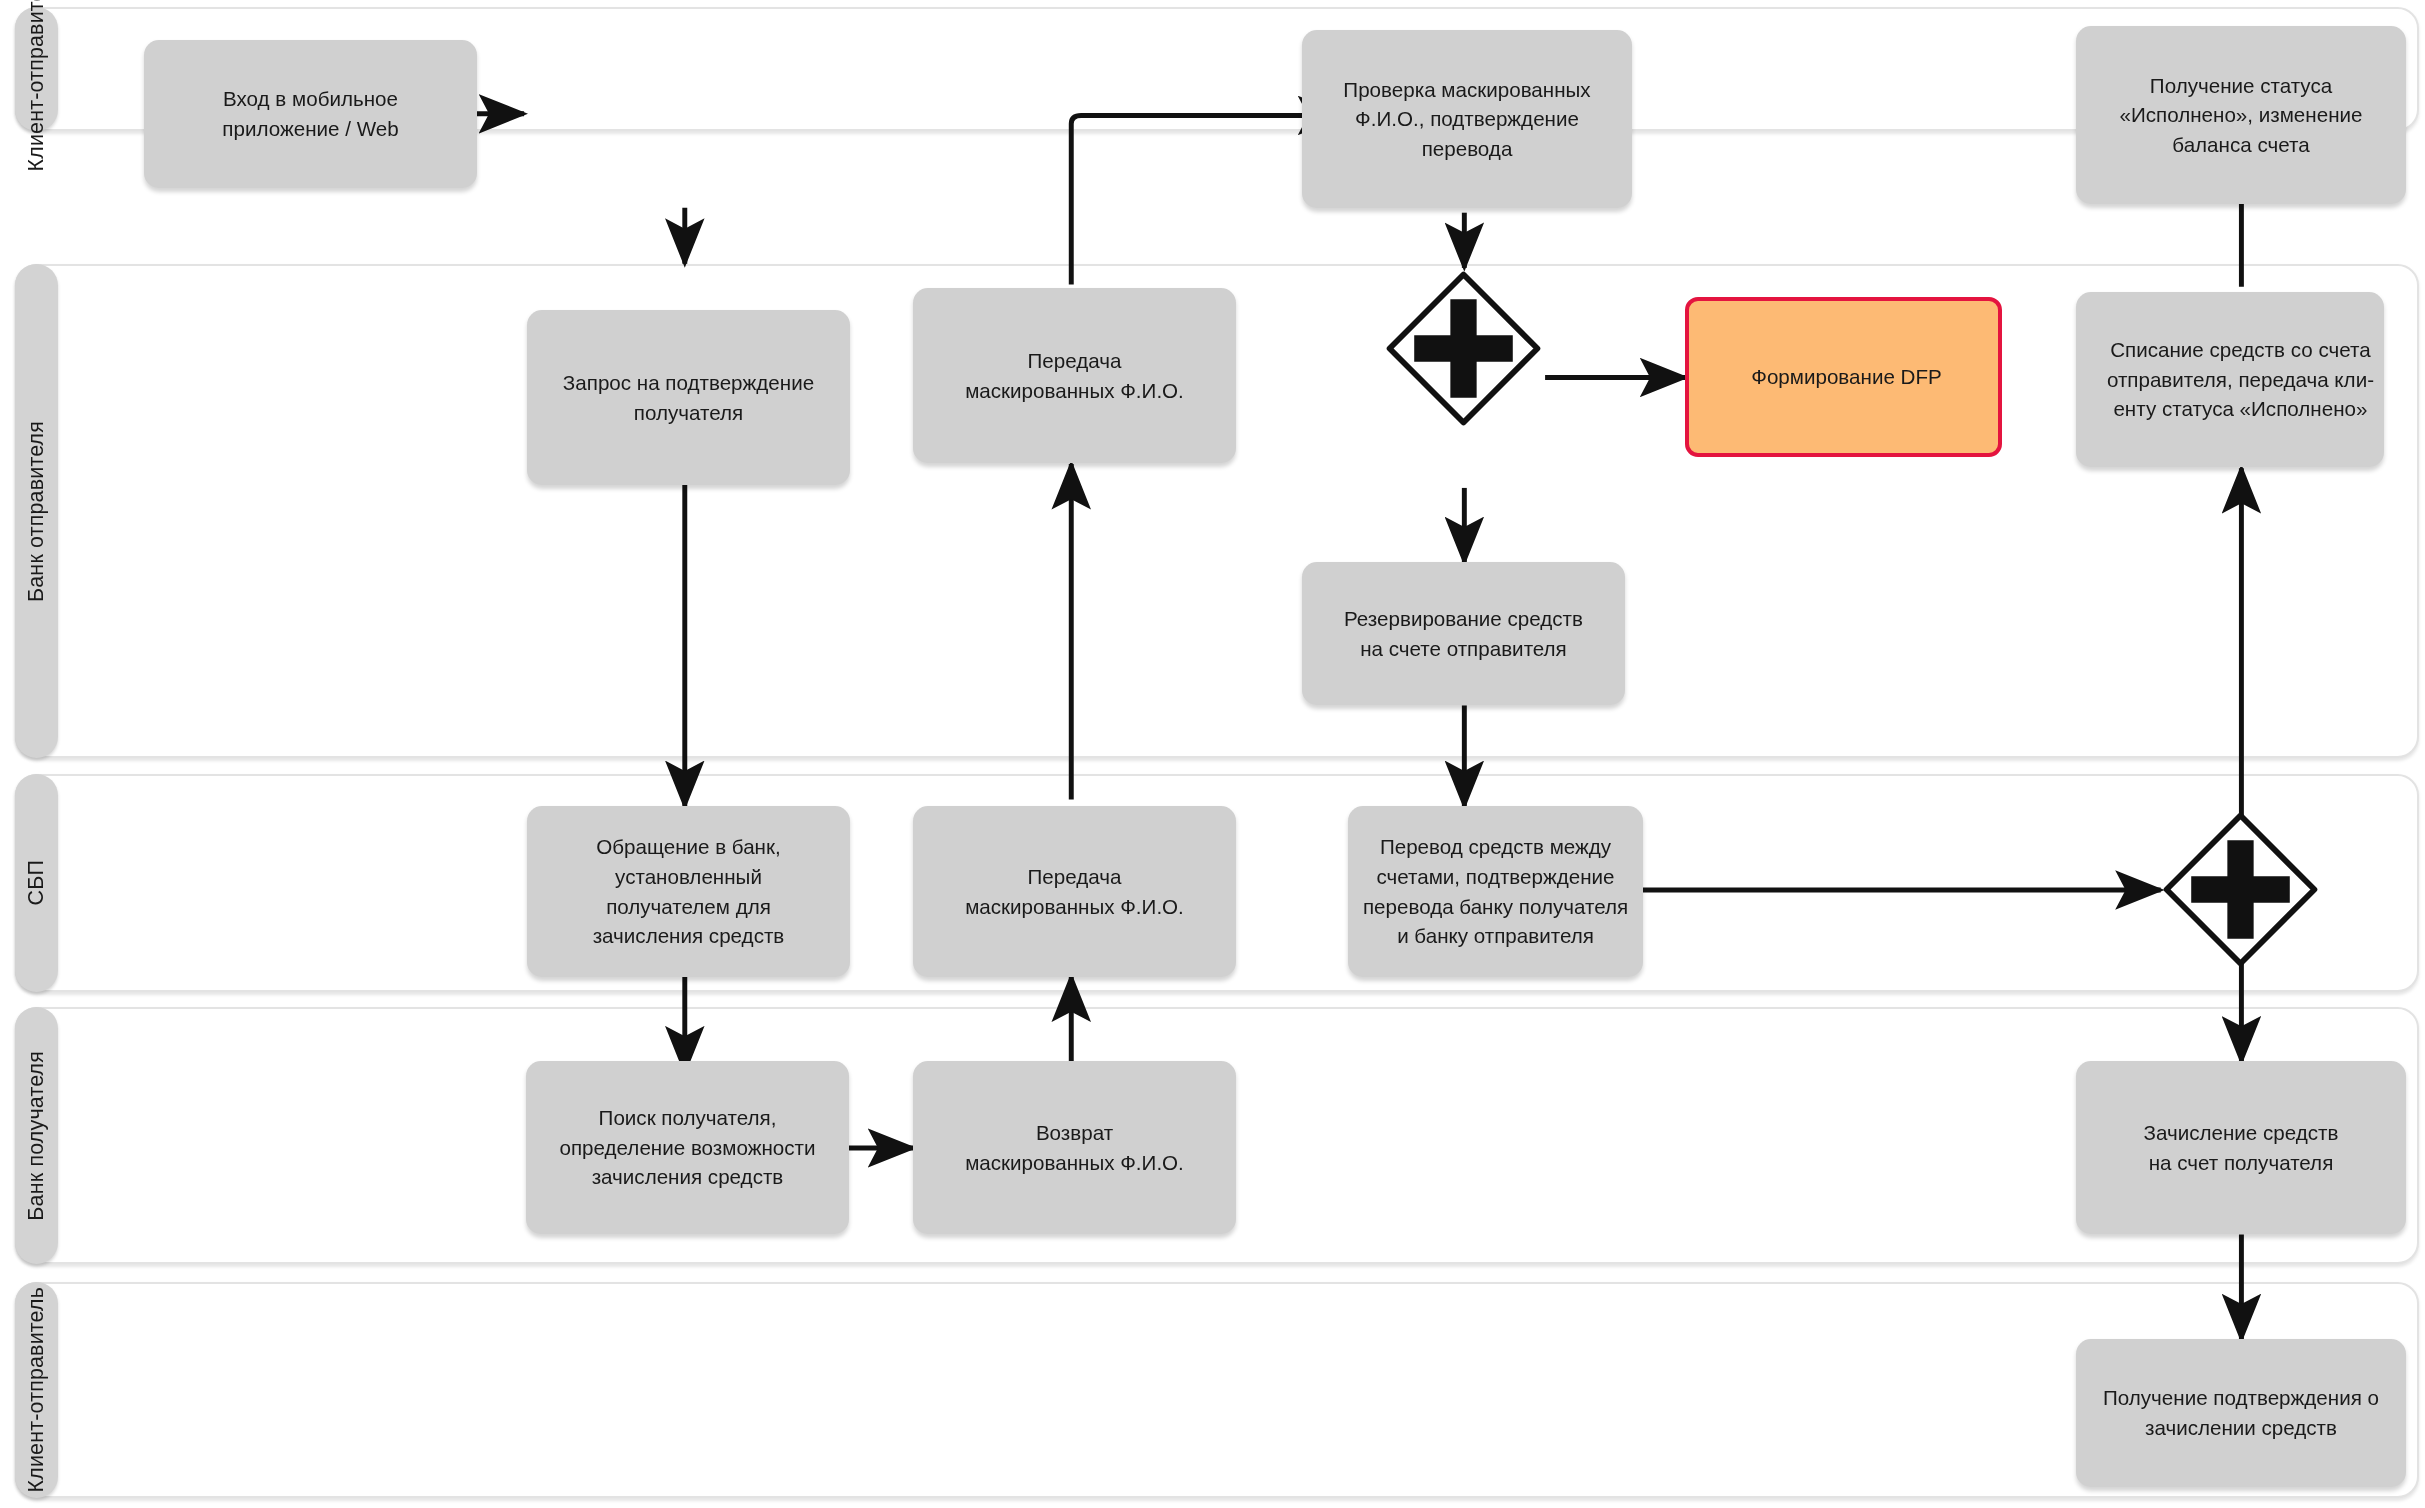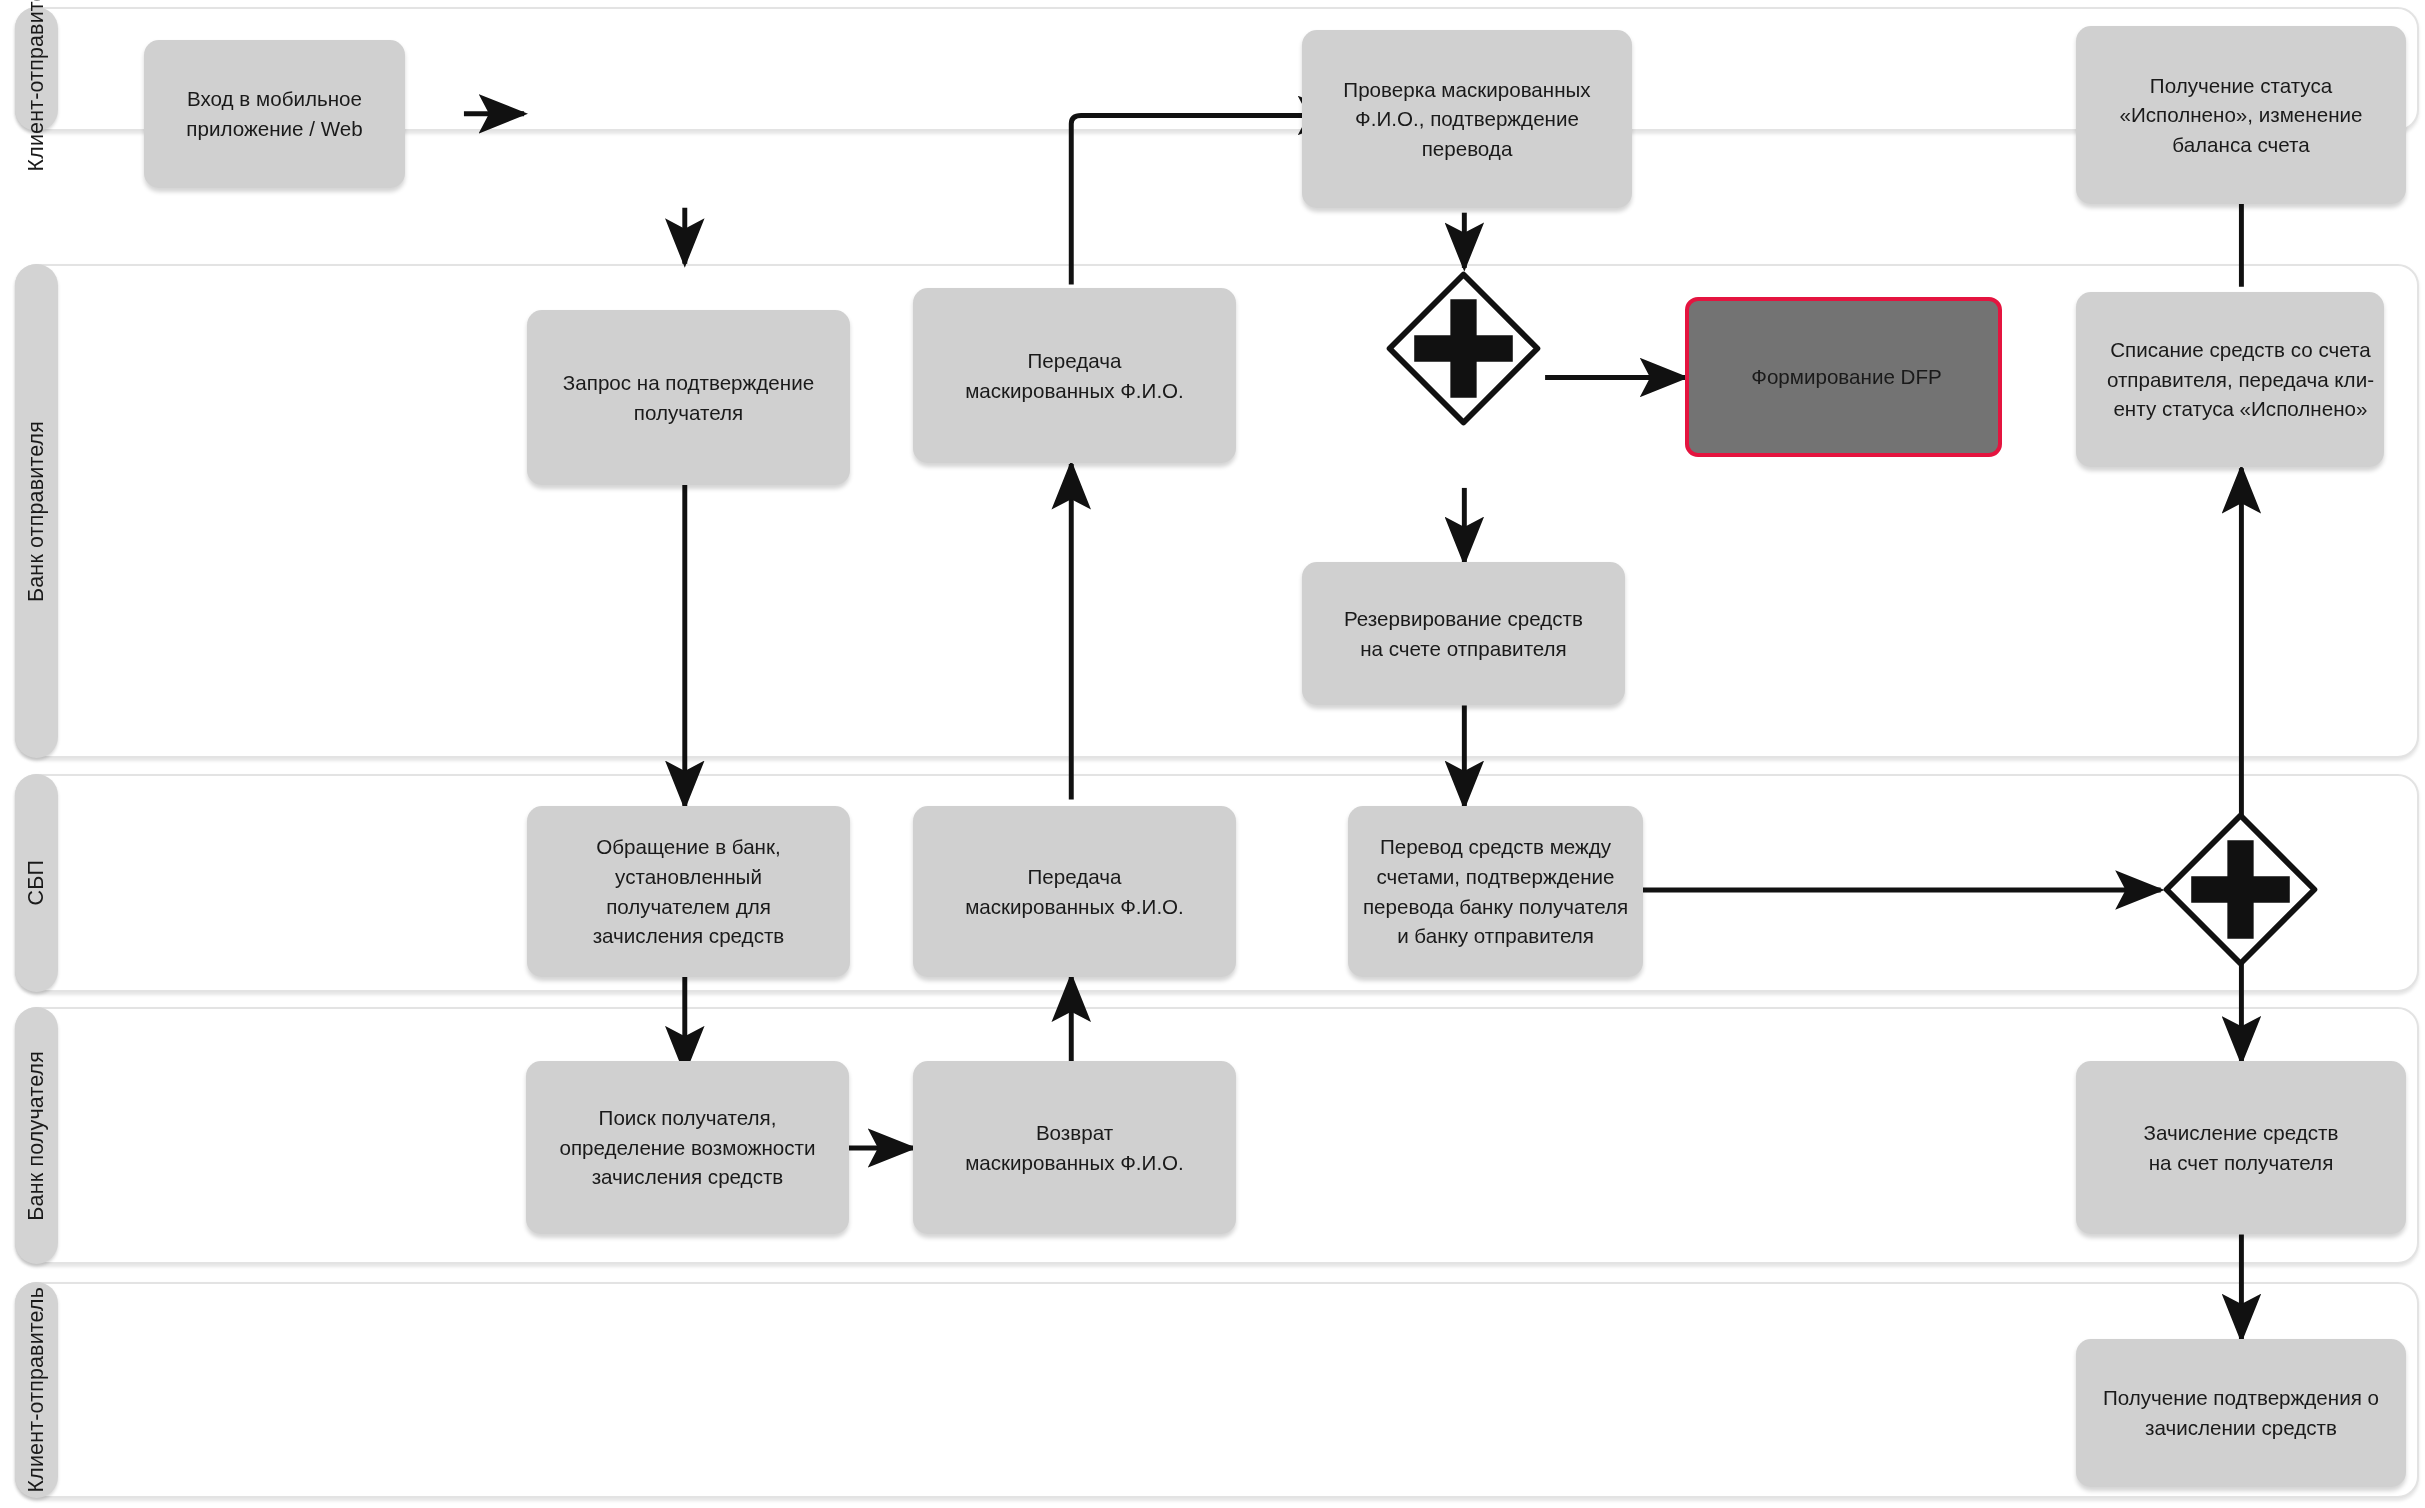--- a/index.html
+++ b/index.html
@@ -56,21 +56,21 @@
     padding: 5px 10px;
     box-shadow: 0 3.3px 4.1px rgba(0,0,0,0.17);
   }
   .task .task-label {
     font-size: 20.6px;
     line-height: 1.44;
     color: #1a1a1a;
     white-space: pre-line;
   }
   .task.accent {
-    background: #737373;
+    background: #fdba74;
     border: 4.1px solid #e4143f;
     box-shadow: none;
     border-radius: 13px;
     padding-left: 16px;
   }
   
   .gateway {
     position: absolute;
   }
   
@@ -150,21 +150,21 @@
       <path d="M2720,1012 L2720,568"></path>
 
       <path d="M2720,1150 L2720,1288"></path>
 
       <path d="M2720,348 L2720,160"></path>
 
       <path d="M2720,1498 L2720,1625"></path>
     </g>
   </svg>
 
-  <div class="task" style="left:144px; top:40px; width:261px; height:148px;text-align:center;">
+  <div class="task" style="left:144px; top:40px; width:333px; height:148px;text-align:center;">
     <span class="task-label">Вход в мобильное
 приложение / Web</span>
   </div>
 
 
   <div class="task" style="left:1302px; top:30px; width:330px; height:178px;">
     <span class="task-label">Проверка маскированных
 Ф.И.О., подтверждение
 перевода</span>
   </div>

